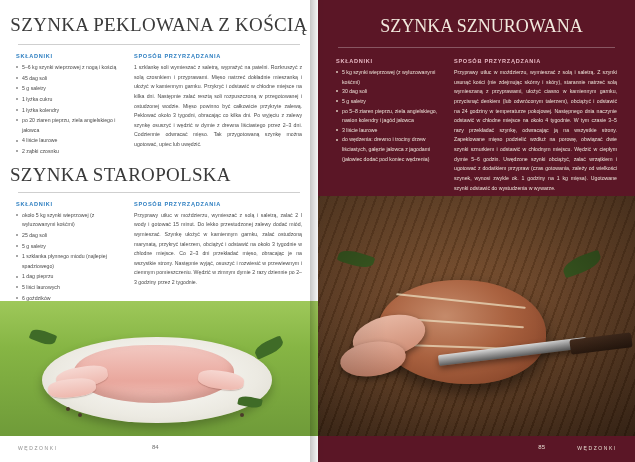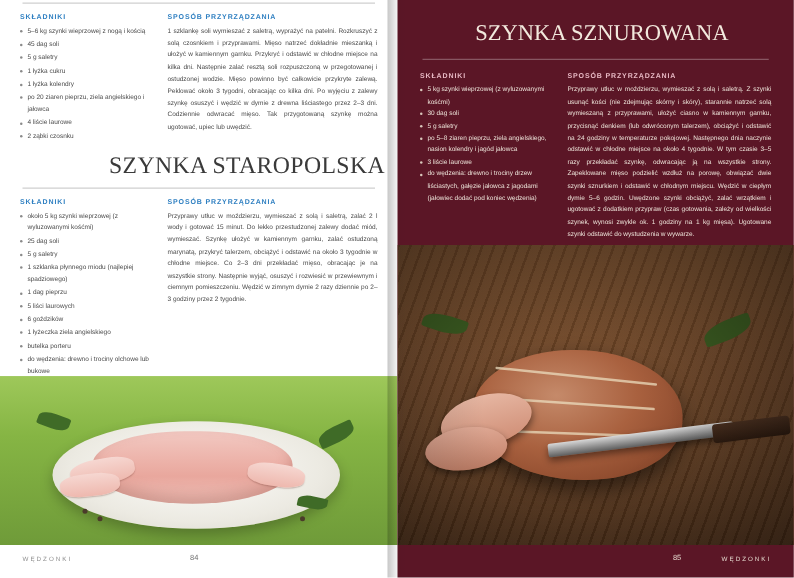--- a/index.html
+++ b/index.html
@@ -54,21 +54,21 @@
     letter-spacing: 0.3px;
   }
   .left-title-1 {
     font-size: 19px;
     text-align: center;
     padding: 14px 10px 6px 10px;
     color: #3d3d3d;
   }
   .left-title-2 {
     font-size: 19px;
-    text-align: right;
+    text-align: left;
     padding: 6px 10px 4px 10px;
     color: #3d3d3d;
   }
   .rule {
     height: 1px;
     background: #cfcfcf;
     margin: 2px 18px 8px 18px;
   }
   .cols {
     display: flex;
@@ -367,20 +367,21 @@
     color: #e6dbd0;
   }
 </style>
 </head>
 <body>
 
 <div class="spread">
 
   <div class="page-left">
 
+    <h1 class="recipe-title left-title-1">SZYNKA PEKLOWANA Z KOŚCIĄ</h1>
     <div class="rule"></div>
 
     <div class="cols">
       <div class="col-ing">
         <div class="sec-head">SKŁADNIKI</div>
         <ul class="ing">
           <li>5–6 kg szynki wieprzowej z nogą i kością</li>
           <li>45 dag soli</li>
           <li>5 g saletry</li>
           <li>1 łyżka cukru</li>

